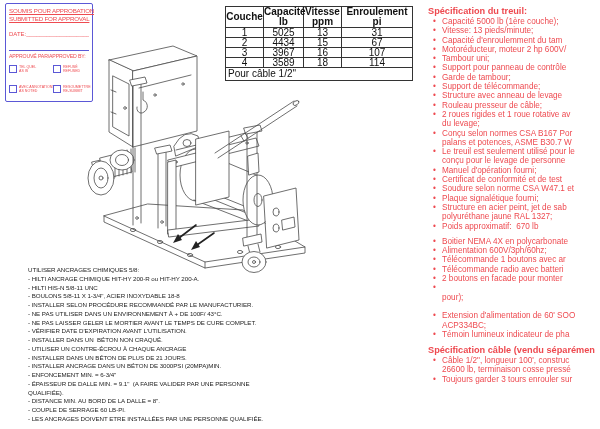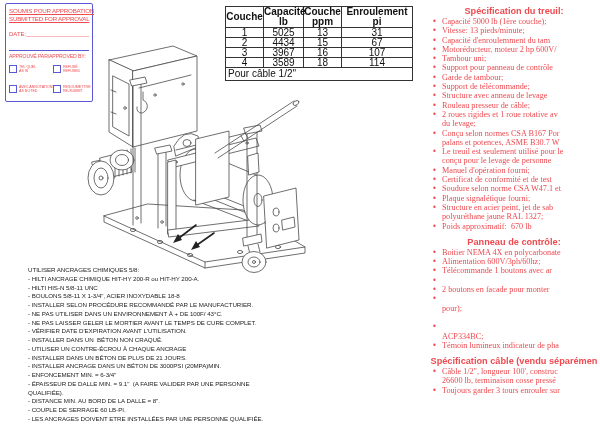--- a/index.html
+++ b/index.html
@@ -33,24 +33,24 @@
   .cap-table th,.cap-table td{border:1px solid #333;padding:0;text-align:center;}
   .cap-table thead th{font-weight:bold;height:10px;line-height:10px;}
   .cap-table tbody td{height:9px;line-height:9px;}
   .cap-table tfoot td{height:12px;line-height:12px;text-align:left;padding-left:2px;}
   
   .notes{position:absolute;left:28px;top:266px;width:250px;color:var(--ink);}
   .note-line{font-size:6.2px;line-height:8.75px;height:8.75px;white-space:pre;letter-spacing:-0.05px;}
   
   .specs{position:absolute;left:428px;top:6px;width:172px;color:var(--red);}
   .spec-section{margin-bottom:6px;}
-  .spec-title{font-size:9.2px;font-weight:bold;line-height:11px;white-space:nowrap;text-align:center;}
+  .spec-title{font-size:9.2px;font-weight:bold;line-height:11px;white-space:nowrap;}
   .spec-line{display:flex;min-height:9.3px;line-height:9.3px;font-size:8.2px;}
   .spec-bullet{flex:none;width:14px;padding-left:5px;box-sizing:border-box;}
-  .spec-text{white-space:pre;font-family:Liberation Serif, serif;}
+  .spec-text{white-space:pre;}
   
   .drawing{position:absolute;left:82px;top:42px;}
   .drawing path,.drawing line,.drawing ellipse,.drawing circle,.drawing polyline{
     stroke:#4a4a4a;stroke-width:0.8;fill:none;stroke-linejoin:round;stroke-linecap:round;
   }
   .drawing .face{fill:#fff;}
   .drawing .dark{stroke:#222;stroke-width:1.6;}
   .drawing .ah{fill:#222;stroke:none;}
 </style>
 </head>
@@ -98,21 +98,21 @@
   <colgroup>
       <col style="width:38px">
       <col style="width:40px">
       <col style="width:38px">
       <col style="width:71px">
     </colgroup>
   <thead>
       <tr id="cap-head">
         <th>Couche</th>
         <th>Capacité lb</th>
-        <th>Couche ppm</th>
+        <th>Vitesse ppm</th>
         <th>Enroulement pi</th>
       </tr>
     </thead>
   <tbody id="cap-body">
       <tr>
         <td>1</td>
         <td>5025</td>
         <td>13</td>
         <td>31</td>
       </tr>
@@ -359,53 +359,54 @@
       <div class="spec-line">
         <span class="spec-bullet"></span>
         <span class="spec-text">polyuréthane jaune RAL 1327;</span>
       </div>
       <div class="spec-line">
         <span class="spec-bullet">•</span>
         <span class="spec-text">Poids approximatif:  670 lb</span>
       </div>
     </div>
     <div class="spec-section">
-      <div class="spec-title">Panneau de contrôle:</div>
       <div class="spec-line">
         <span class="spec-bullet">•</span>
         <span class="spec-text">Boitier NEMA 4X en polycarbonate</span>
       </div>
       <div class="spec-line">
         <span class="spec-bullet">•</span>
         <span class="spec-text">Alimentation 600V/3ph/60hz;</span>
       </div>
       <div class="spec-line">
         <span class="spec-bullet">•</span>
         <span class="spec-text">Télécommande 1 boutons avec ar</span>
       </div>
       <div class="spec-line">
         <span class="spec-bullet">•</span>
+        <span class="spec-text">Télécommande radio avec batteri</span>
       </div>
       <div class="spec-line">
         <span class="spec-bullet">•</span>
         <span class="spec-text">2 boutons en facade pour monter</span>
       </div>
       <div class="spec-line">
         <span class="spec-bullet">•</span>
       </div>
       <div class="spec-line">
         <span class="spec-bullet"></span>
         <span class="spec-text">pour);</span>
       </div>
       <div class="spec-line">
         <span class="spec-bullet"></span>
         <span class="spec-text"></span>
       </div>
       <div class="spec-line">
         <span class="spec-bullet">•</span>
+        <span class="spec-text">Extension d'alimentation de 60' SOO</span>
       </div>
       <div class="spec-line">
         <span class="spec-bullet"></span>
         <span class="spec-text">ACP334BC;</span>
       </div>
       <div class="spec-line">
         <span class="spec-bullet">•</span>
         <span class="spec-text">Témoin lumineux indicateur de pha</span>
       </div>
     </div>

